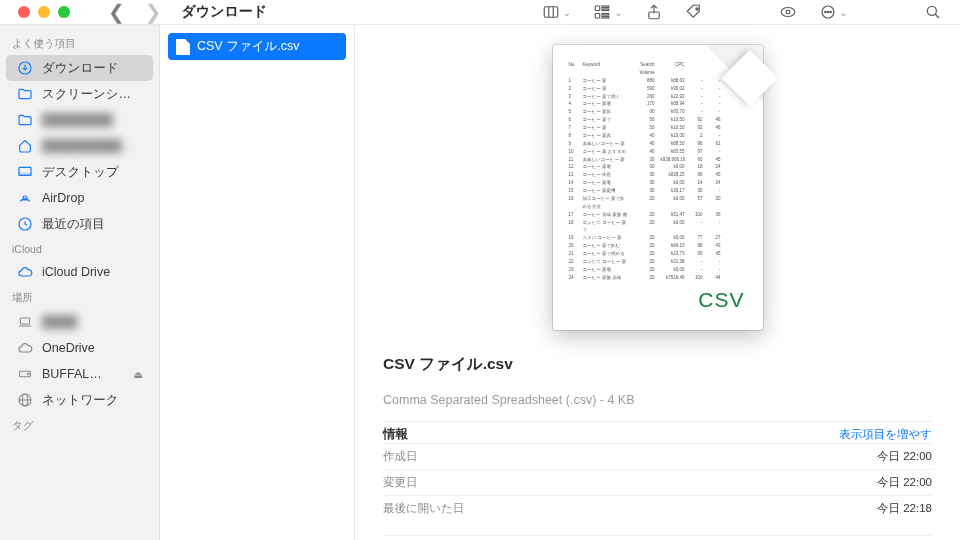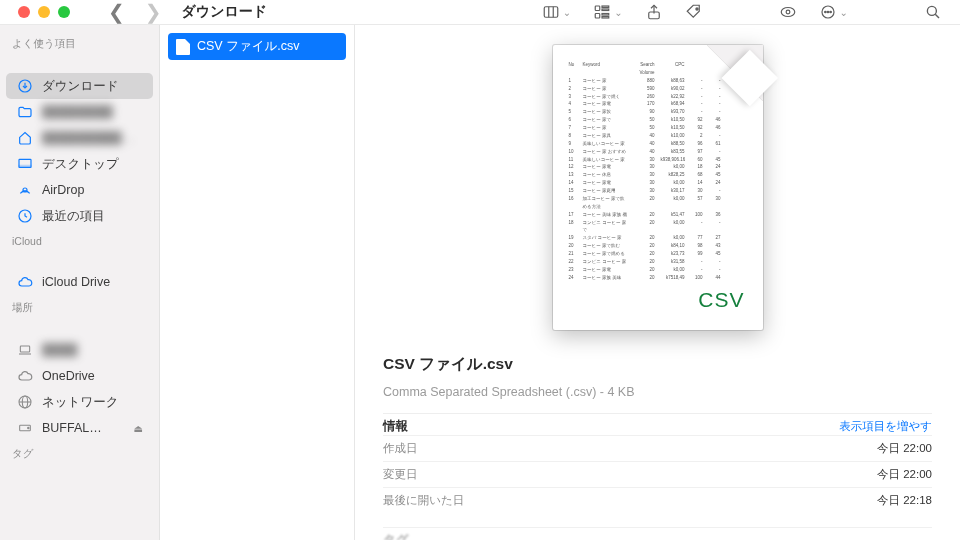--- a/index.html
+++ b/index.html
@@ -11,21 +11,21 @@
   .nav-arrow { color:#7e7e7e; font-size:20px; padding:0 6px; cursor:pointer; }
   .win-title { font-size:14px; font-weight:600; color:#2a2a2a; margin-left:6px; flex:1; }
   .tool-icons { display:flex; align-items:center; gap:22px; color:#5f5f5f; }
   .tool-icons .ico { display:flex; align-items:center; gap:3px; cursor:pointer; }
   .tool-icons svg { width:18px; height:18px; stroke:#5f5f5f; fill:none; }
   .chev { font-size:10px; color:#999; }
   .tool-gap { width:32px; }
 
   .content { flex:1; display:flex; }
   .sidebar { width:160px; background:#f3f1f2; border-right:1px solid #e2e2e2; padding:6px 0; overflow:hidden; font-size:12.5px; color:#3b3b3b; }
-  .sidebar .grp-label { font-size:10.5px; color:#8b8b8b; padding:6px 12px 22px; }
+  .sidebar .grp-label { font-size:10.5px; color:#8b8b8b; padding:6px 12px 4px; }
   .sidebar .row { display:flex; align-items:center; gap:8px; padding:4px 10px; height:26px; border-radius:5px; margin:0 6px; }
   .sidebar .row.selected { background:#d6d5d6; }
   .sidebar .row .sico { width:18px; height:18px; color:#127dff; display:flex; align-items:center; justify-content:center; }
   .sidebar .row .sico svg { width:16px; height:16px; }
   .sidebar .row .label { flex:1; white-space:nowrap; overflow:hidden; text-overflow:ellipsis; }
   .sidebar .row .blur { filter:blur(4px); opacity:.55; }
   .sidebar .row .eject { color:#888; font-size:10px; }
   .tag-dot { width:12px; height:12px; border-radius:50%; background:#1f87ff; border:1px solid #0a63c9; }
 
   .main { flex:1; display:flex; }
@@ -40,21 +40,21 @@
   .doc-fold { position:absolute; right:0; top:0; width:56px; height:56px; background:linear-gradient(225deg,#fff 0 46%,#00000000 47%),linear-gradient(225deg,#00000022 0 50%,transparent 51%);
               }
   .doc-fold::before { content:""; position:absolute; right:0; top:0; width:0; height:0; border-top:56px solid #f3f1f2; border-left:56px solid transparent; }
   .doc-fold::after { content:""; position:absolute; right:13px; top:13px; width:40px; height:40px; background:#fff; box-shadow:-2px 2px 6px rgba(0,0,0,.18); transform:rotate(45deg) translate(14px,-14px); }
   .csv-label { position:absolute; right:18px; bottom:18px; font-size:21px; font-weight:400; color:#15803d; letter-spacing:1px; font-family:Helvetica,Arial,sans-serif; }
   .fake-rows { position:absolute; inset:16px 16px 16px 16px; font-size:4.5px; color:#555; line-height:1.75; }
   .fake-rows div { display:flex; gap:6px; }
   .fake-rows span:nth-child(1){width:8px;} .fake-rows span:nth-child(2){width:46px;} .fake-rows span:nth-child(3){width:20px;text-align:right;} .fake-rows span:nth-child(4){width:24px;text-align:right;} .fake-rows span:nth-child(5){width:12px;text-align:right;} .fake-rows span:nth-child(6){width:12px;text-align:right;}
 
   .file-title { font-size:15.5px; font-weight:600; color:#2b2b2b; }
-  .file-sub { font-size:12.5px; color:#9b9b9b; margin-top:10px; }
+  .file-sub { font-size:12.5px; color:#9b9b9b; margin-top:18px; }
   .sec-head { display:flex; justify-content:space-between; align-items:baseline; margin-top:14px; border-top:1px solid #eee; padding-top:4px;gap:43px; }
   .sec-head .lbl { font-size:12.5px; font-weight:600; color:#333; }
   .sec-head .more { font-size:11.5px; color:#0a78ff; }
   .meta-row { display:flex; justify-content:space-between; border-top:1px solid #f0f0f0; padding:5px 0; font-size:11.5px; }
   .meta-row .k { color:#8c8c8c;text-align:right; } .meta-row .v { color:#333; }
 </style>
 </head>
 <body>
 
 <div class="titlebar">
@@ -138,20 +138,28 @@
             </svg>
           </span>
           <span class="label">ダウンロード</span>
         </div>
         <div class="row">
           <span class="sico">
             <svg viewBox="0 0 24 24" fill="none" stroke="currentColor" stroke-width="1.8">
               <path d="M3 7a2 2 0 012-2h4l2 2h8a2 2 0 012 2v8a2 2 0 01-2 2H5a2 2 0 01-2-2V7z"></path>
             </svg>
           </span>
+          <span class="label">スクリーンシ…</span>
+        </div>
+        <div class="row">
+          <span class="sico">
+            <svg viewBox="0 0 24 24" fill="none" stroke="currentColor" stroke-width="1.8">
+              <path d="M3 7a2 2 0 012-2h4l2 2h8a2 2 0 012 2v8a2 2 0 01-2 2H5a2 2 0 01-2-2V7z"></path>
+            </svg>
+          </span>
           <span class="label blur">████████</span>
         </div>
         <div class="row">
           <span class="sico">
             <svg viewBox="0 0 24 24" fill="none" stroke="currentColor" stroke-width="1.8">
               <path d="M4 11l8-7 8 7v8a2 2 0 01-2 2H6a2 2 0 01-2-2v-8z"></path>
             </svg>
           </span>
           <span class="label blur">█████████████</span>
         </div>
@@ -206,40 +214,40 @@
           </span>
           <span class="label blur">████</span>
         </div>
         <div class="row">
           <span class="sico" style="color:#8b8b8b">
             <svg viewBox="0 0 24 24" fill="none" stroke="currentColor" stroke-width="1.8">
               <path d="M7 18a4 4 0 010-8 5 5 0 019.6-1.5A4 4 0 1118 18H7z"></path>
             </svg>
           </span>
           <span class="label">OneDrive</span>
+        </div>
+        <div class="row">
+          <span class="sico" style="color:#8b8b8b">
+            <svg viewBox="0 0 24 24" fill="none" stroke="currentColor" stroke-width="1.6">
+              <rect x="4" y="8" width="16" height="8" rx="1"></rect>
+              <circle cx="17" cy="12" r="1" fill="currentColor"></circle>
+            </svg>
+          </span>
+          <span class="label">BUFFAL…</span>
+          <span class="eject">⏏</span>
         </div>
         <div class="row">
           <span class="sico" style="color:#8b8b8b">
             <svg viewBox="0 0 24 24" fill="none" stroke="currentColor" stroke-width="1.6">
               <circle cx="12" cy="12" r="9"></circle>
               <ellipse cx="12" cy="12" rx="4" ry="9"></ellipse>
               <path d="M3 12h18"></path>
             </svg>
           </span>
           <span class="label">ネットワーク</span>
-        </div>
-        <div class="row">
-          <span class="sico" style="color:#8b8b8b">
-            <svg viewBox="0 0 24 24" fill="none" stroke="currentColor" stroke-width="1.6">
-              <rect x="4" y="8" width="16" height="8" rx="1"></rect>
-              <circle cx="17" cy="12" r="1" fill="currentColor"></circle>
-            </svg>
-          </span>
-          <span class="label">BUFFAL…</span>
-          <span class="eject">⏏</span>
         </div>
       </div>
     <div class="grp-label">タグ</div>
   </div>
 
   <div class="main">
     <div class="filelist">
       <div class="file-chip">
         <span class="page-ico"></span>
         <span>CSV ファイル.csv</span>

